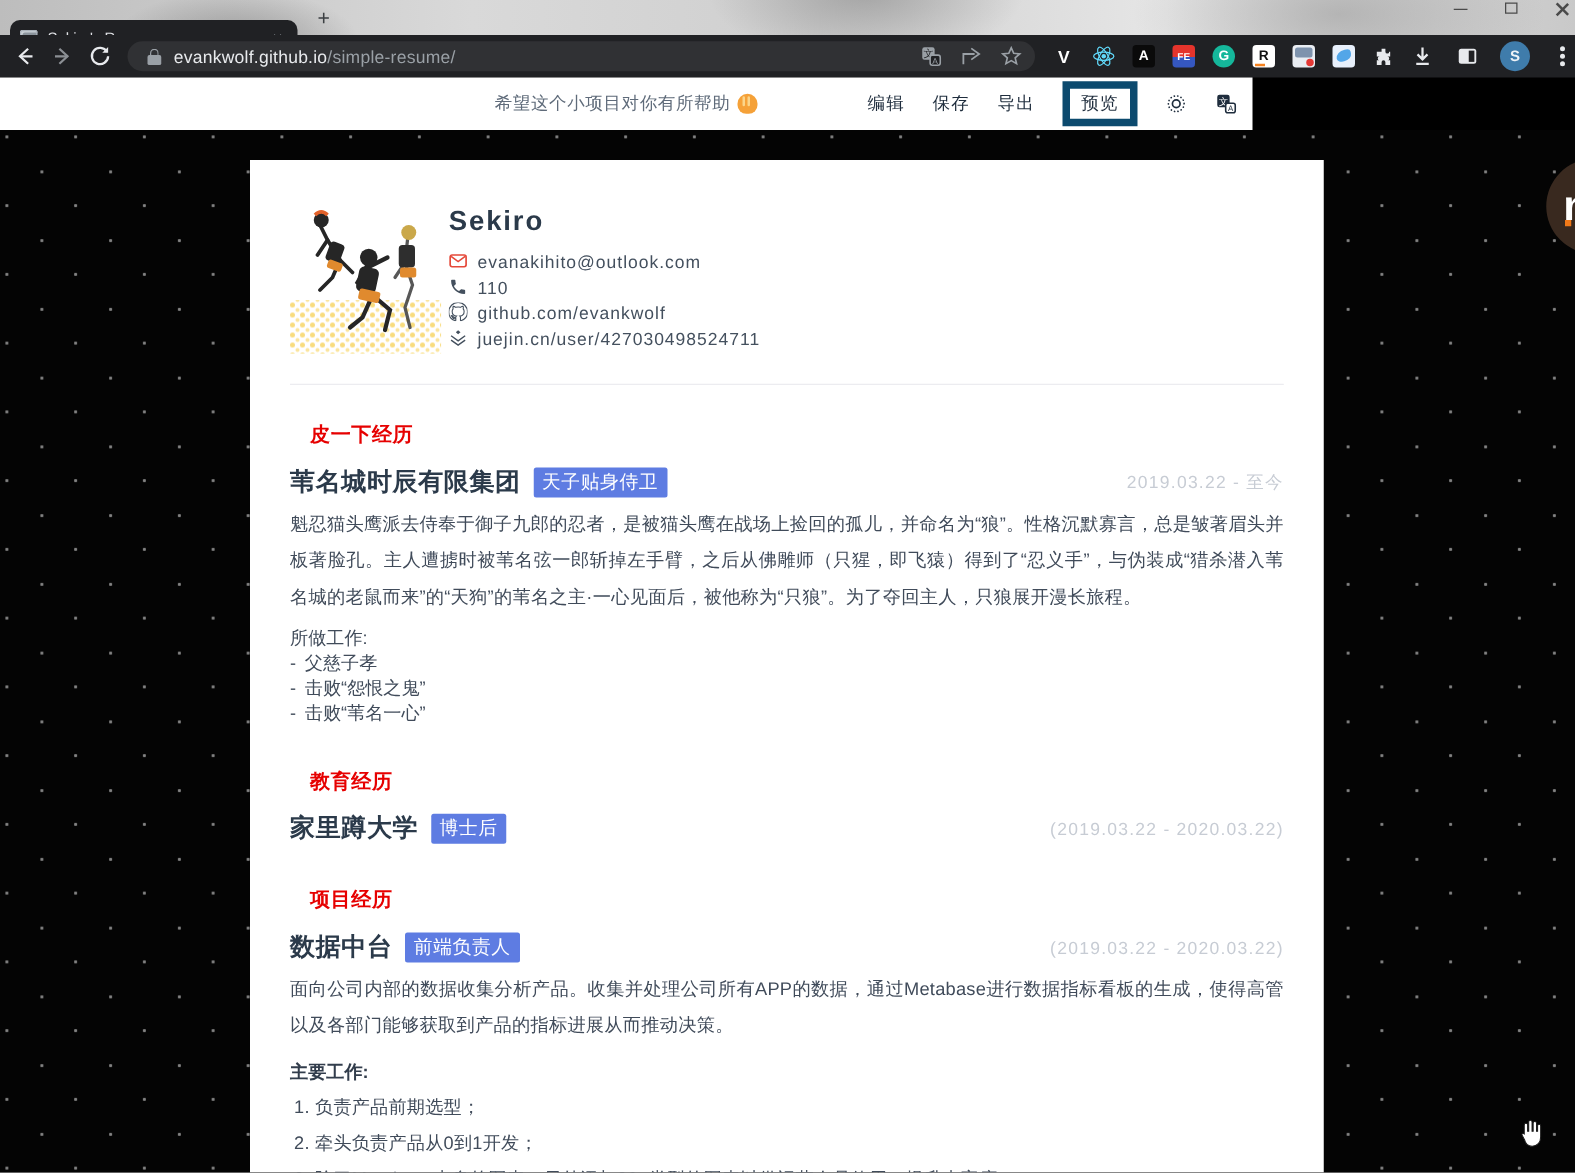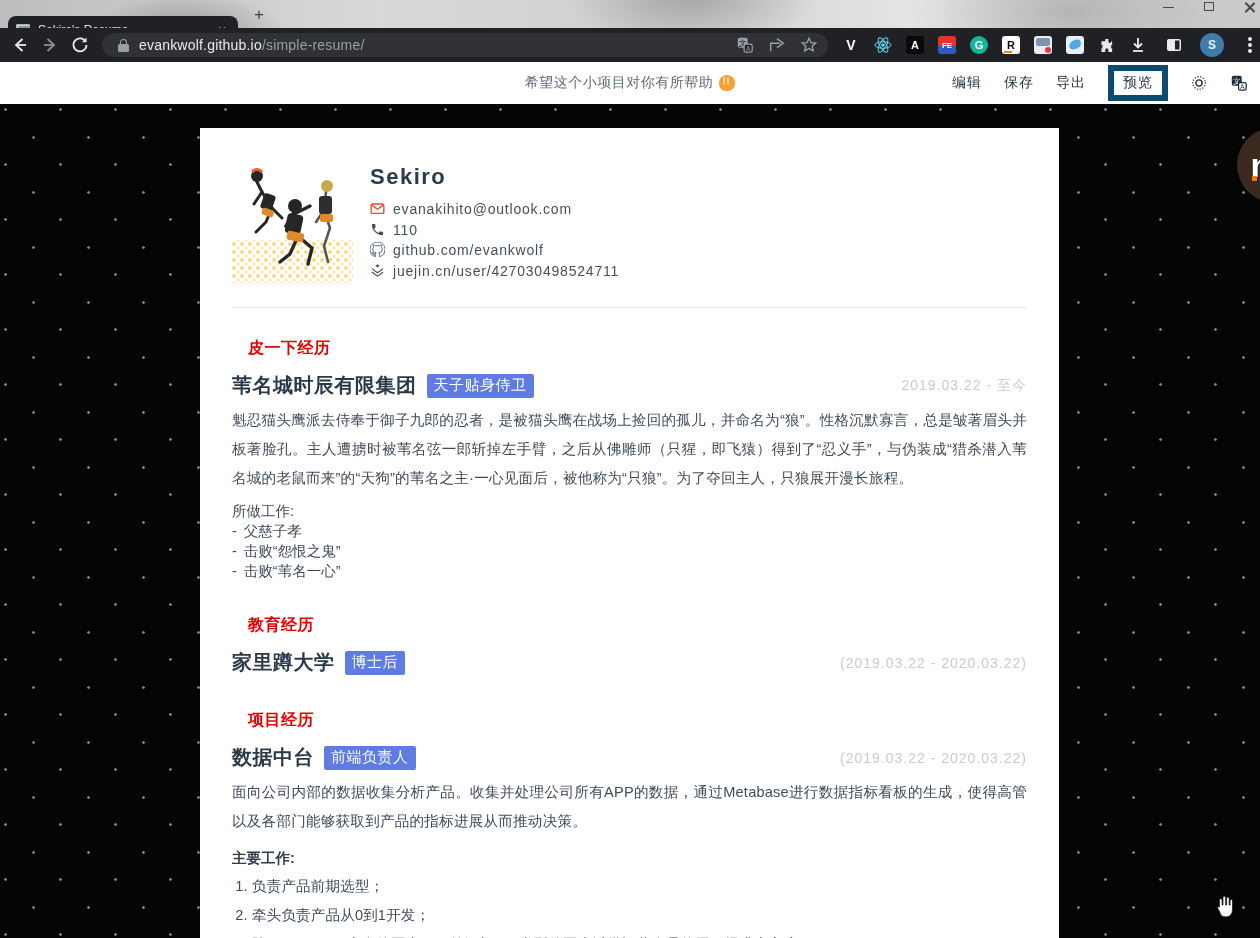--- a/index.html
+++ b/index.html
@@ -56,21 +56,21 @@
   .ext-bird { background:#e8f0fb; border-radius:3px; position:relative; overflow:hidden; }
   .ext-bird:before { content:""; position:absolute; left:3px; top:4px; width:12px; height:9px; background:#53a6e8; border-radius:70% 30% 60% 40%; transform:rotate(-12deg); }
   .toolbar-right { display:flex; align-items:center; margin-left:12px; gap:16px; }
   .avatar-badge { width:24px; height:24px; border-radius:50%; background:#3f7cab; color:#eef3f7;
     font-size:12px; font-weight:bold; display:flex; align-items:center; justify-content:center; }
   .menu-dots { width:4px; height:4px; border-radius:50%; background:#e8eaed; position:relative; margin:0 8px; }
   .menu-dots:before,.menu-dots:after { content:""; position:absolute; left:0; width:4px; height:4px; border-radius:50%; background:#e8eaed; }
   .menu-dots:before { top:-6px; } .menu-dots:after { top:6px; }
 
   
-  .page-toolbar { position:absolute; left:0; top:62px; width:1260px; height:42px; background:#fff; }
+  .page-toolbar { position:absolute; left:0; top:62px; width:1002px; height:42px; background:#fff; }
   .pt-message { position:absolute; left:0; right:0; top:0; height:42px; display:flex; align-items:center; justify-content:center;
     color:#5f6b7a; font-size:14px; letter-spacing:.5px; gap:6px; }
   .pray-emoji { width:16px; height:16px; border-radius:50% 50% 44% 44%; background:#f5a138; position:relative; }
   .pray-emoji:before { content:""; position:absolute; left:4px; top:2px; width:2px; height:8px; background:#fbd58a; border-radius:2px; box-shadow:4px 0 0 #fbd58a; }
   .pt-actions { position:absolute; right:12px; top:0; height:42px; display:flex; align-items:center; gap:22px; }
   .pt-btn { color:#1f2d3d; font-size:14px; cursor:pointer; letter-spacing:1px; }
   .pt-btn.boxed { border:6px solid #0c4a6e; padding:3px 9px; }
   .pt-icon { width:18px; height:18px; }
 
   
@@ -79,21 +79,21 @@
       radial-gradient(rgba(255,255,255,.5) 1px, transparent 1.6px),
       radial-gradient(rgba(255,255,255,.5) 1px, transparent 1.6px);
     background-size:55px 55px, 55px 55px;
     background-position:6px 6px, 33px 33px; }
 
   .card { position:absolute; left:200px; top:24px; width:859px; height:810px; background:#fff;
     padding:34px 32px 0; overflow:hidden; }
 
   .resume-header { display:flex; }
   .avatar-art { width:121px; height:121px; flex:0 0 auto; }
-  .header-info { margin-left:17px; padding-top:2px; }
+  .header-info { margin-left:6px; padding-top:2px; }
   .resume-name { font-size:22px; font-weight:bold; color:#2b3a4a; letter-spacing:1.5px; }
   .contact-list { margin-top:11px; }
   .contact-row { display:flex; height:20.5px; color:#44505e; font-size:14px; letter-spacing:.8px; }
   .contact-row .cicon { width:15px; height:15px; margin-right:8px; flex:0 0 auto; }
   .header-divider { border:none; border-top:1px solid #ececf0; margin-top:24px; }
 
   .sec-heading { margin-top:30px; color:#e60000; font-size:16px; font-weight:bold; letter-spacing:.5px;margin-left:16px; }
   .item-row { position:relative; margin-top:13px; display:flex; align-items:center; }
   .item-title { font-size:20px; font-weight:bold; color:#2b3a4a; letter-spacing:.5px; }
   .badge { margin-left:10px; background:#5e7ce2; color:#fff; font-size:15px; padding:2.5px 7px; border-radius:2px; letter-spacing:.5px; }

